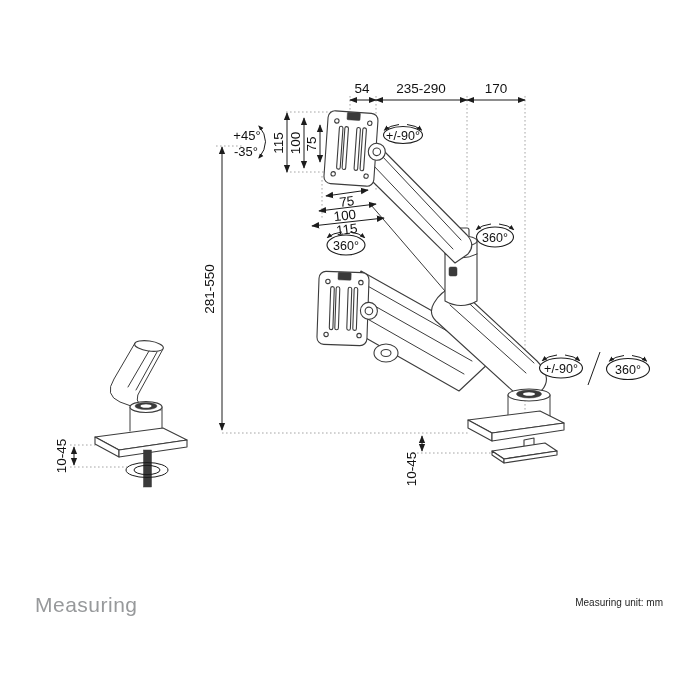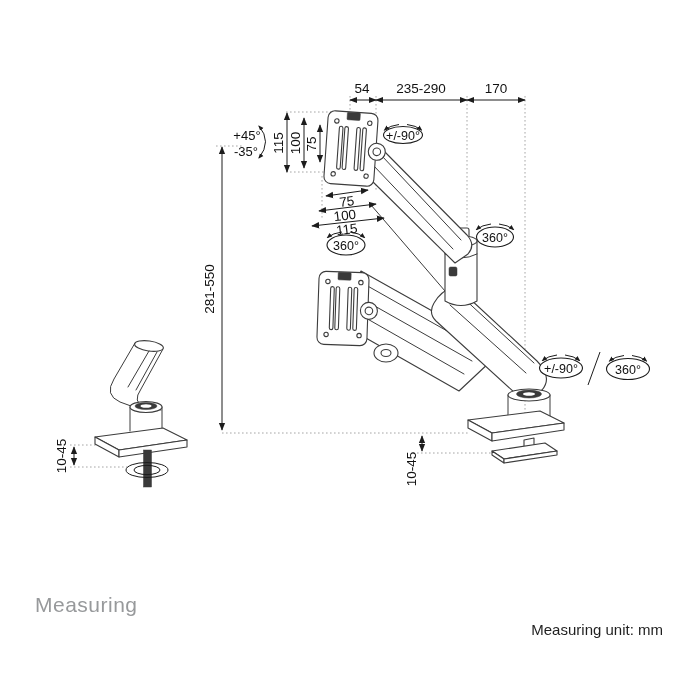--- a/index.html
+++ b/index.html
@@ -13,21 +13,21 @@
   .dim{fill:none;stroke:#1c1c1c;stroke-width:1;}
   .dot{fill:none;stroke:#a6a6a6;stroke-width:1;stroke-dasharray:1.6 2.4;}
   .oval{fill:#ffffff;stroke:#1c1c1c;stroke-width:1.1;}
   .rot{fill:none;stroke:#1c1c1c;stroke-width:1;}
   text{fill:#111;font-family:"Liberation Sans",sans-serif;}
   .t-dim{font-size:13.5px;}
   .t-oval{font-size:12.5px;}
   .t-tilt{font-size:13px;}
   .brand{position:absolute;left:35px;top:593px;font-size:21px;color:#97999b;
          letter-spacing:.5px;font-weight:500;}
-  .munit{position:absolute;right:37px;top:621px;font-size:15px;color:#1f1f1f;}
+  .munit{position:absolute;right:37px;top:597px;font-size:10px;color:#1f1f1f;}
 </style>
 </head>
 <body>
 
 <div class="page">
 
 <svg width="700" height="700" viewBox="0 0 700 700">
   <defs>
     <marker id="ah" viewBox="0 0 10 10" refX="9" refY="5" markerWidth="8" markerHeight="8" orient="auto-start-reverse">
       <path d="M0,1 L10,5 L0,9 z" fill="#1c1c1c"></path>

